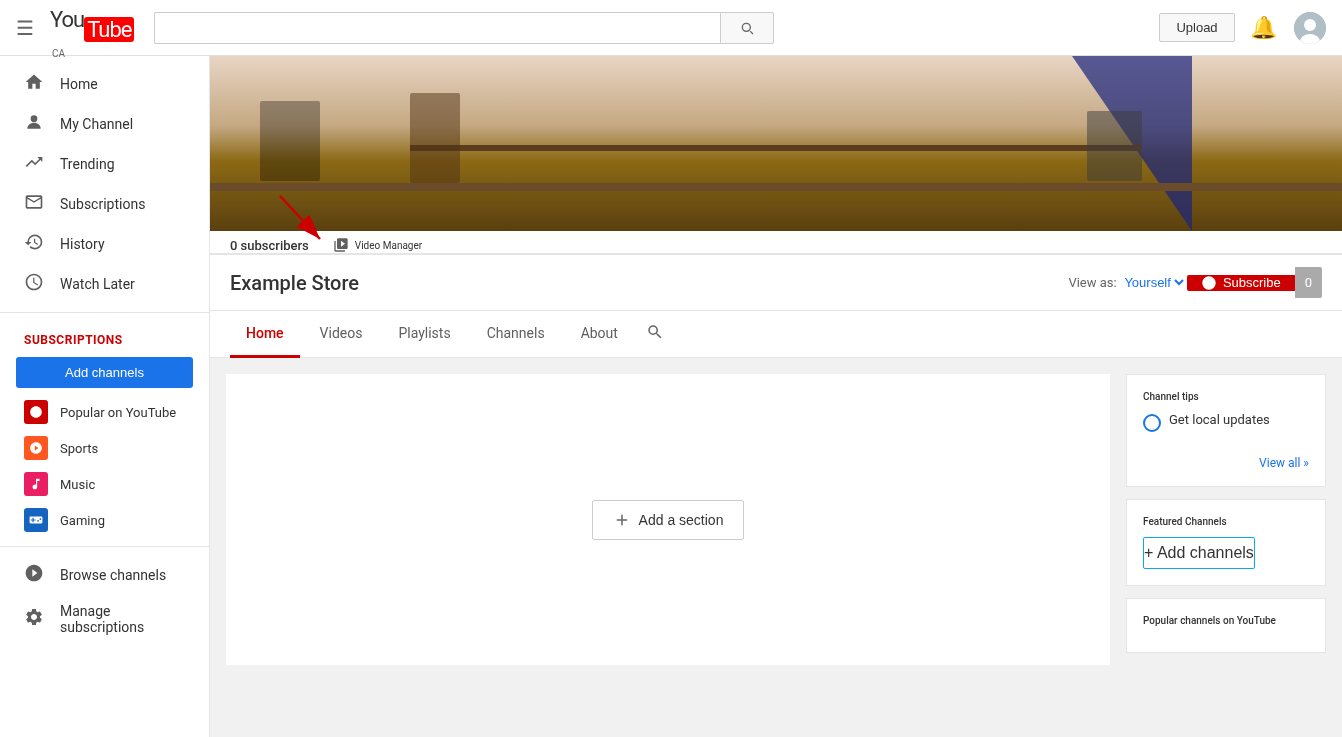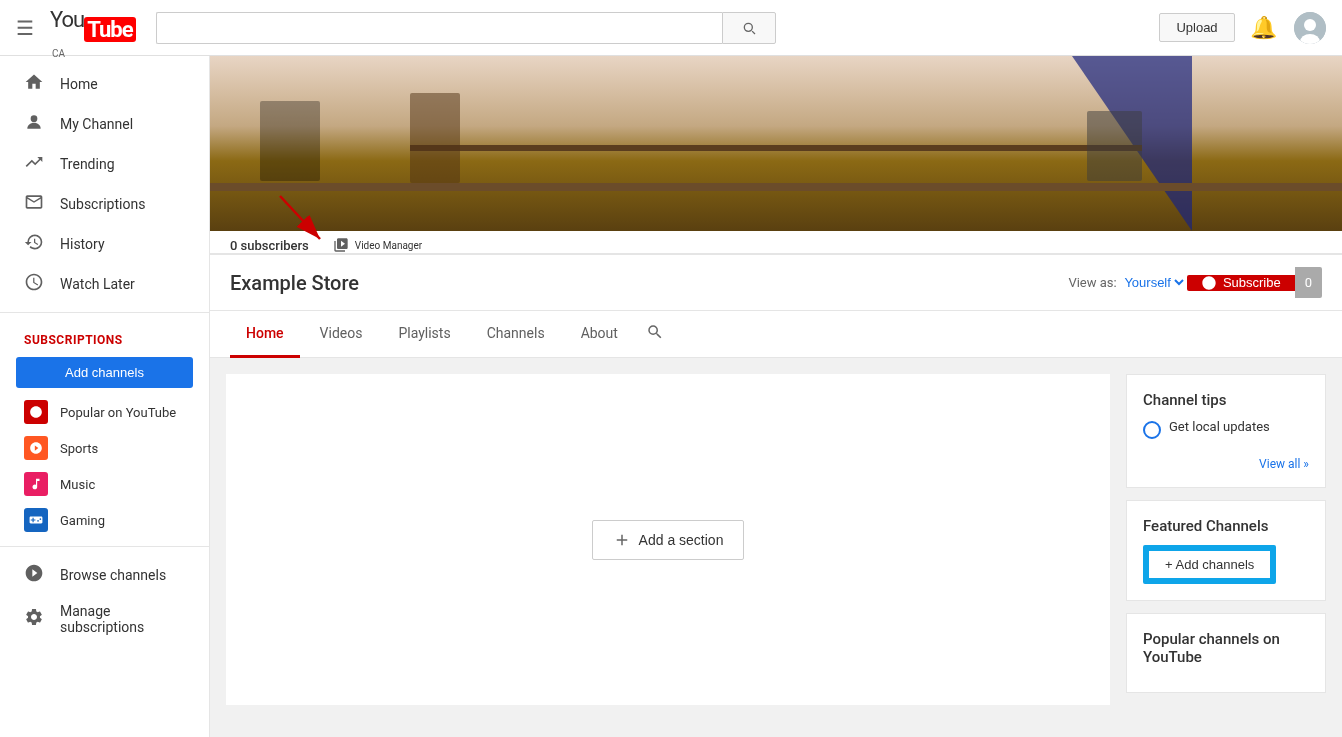--- a/index.html
+++ b/index.html
@@ -311,21 +311,21 @@
       flex-direction: column;
       gap: 0;
     }
     .sidebar-widget {
       background: #fff;
       border: 1px solid #e5e5e5;
       padding: 16px;
       margin-bottom: 12px;
     }
     .widget-title {
-      font-size: 15px;
+      font-size: 10px;
       font-weight: 500;
       color: #333;
       margin-bottom: 10px;
     }
     .widget-item {
       display: flex;
       align-items: flex-start;
       gap: 8px;
       font-size: 13px;
       color: #333;
@@ -336,47 +336,47 @@
       border-radius: 50%;
       border: 2px solid #1a73e8;
       flex-shrink: 0;
       margin-top: 2px;
     }
     .view-all-link {
       text-align: right;
       font-size: 12px;
       color: #1a73e8;
       cursor: pointer;
-      margin-top: 18px;
+      margin-top: 24px;
     }
     .add-channels-widget-btn {
-      border: 6px solid #0ea5e9;
-      background: #fff;
-      padding: 6px 16px;
-      font-size: 13px;
+      border: 1px solid #0ea5e9;
+      background: #fff;
+      padding: 6px 0;
+      font-size: 16px;
       cursor: pointer;
       border-radius: 2px;
       color: #333;
     }
 
     .subs-bar-wrapper {
       background: #fff;
       position: relative;
       border-bottom: 1px solid #e5e5e5;
     }
   </style>
 </head>
 <body>
 
 <div id="topnav">
   <span class="hamburger">☰</span>
   <div class="logo">
     <span style="display:flex;align-items:center;">
       <span style="color:#333;font-size:22px;font-weight:400;letter-spacing:-1px;">You</span>
-        <span style="background:#ff0000;color:#fff;font-size:22px;font-weight:700;padding:0 3px;border-radius:3px;letter-spacing:-1px;margin-top:20px;">Tube</span>
+        <span style="background:#ff0000;color:#fff;font-size:22px;font-weight:400;padding:0 3px;border-radius:3px;letter-spacing:-1px;margin-top:20px;">Tube</span>
     </span>
     <span class="ca-badge" style="font-size:10px;color:#666;margin-left:2px;align-self:flex-start;margin-top:6px;">CA</span>
   </div>
   <div class="search-bar">
     <input type="text" placeholder="" style="">
     <button>
       <svg width="16" height="16" viewBox="0 0 24 24" fill="#666">
           <path d="M21 21l-4.35-4.35M17 11A6 6 0 1 1 5 11a6 6 0 0 1 12 0z" stroke="#666" stroke-width="2" fill="none"></path>
         </svg>
     </button>

